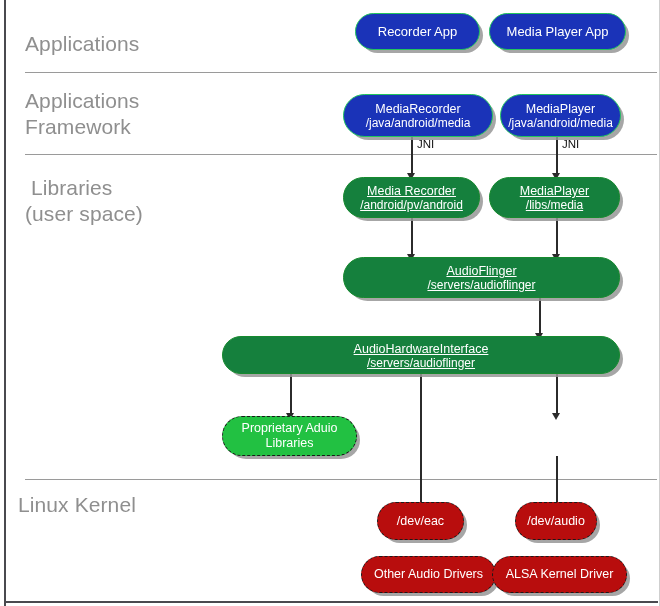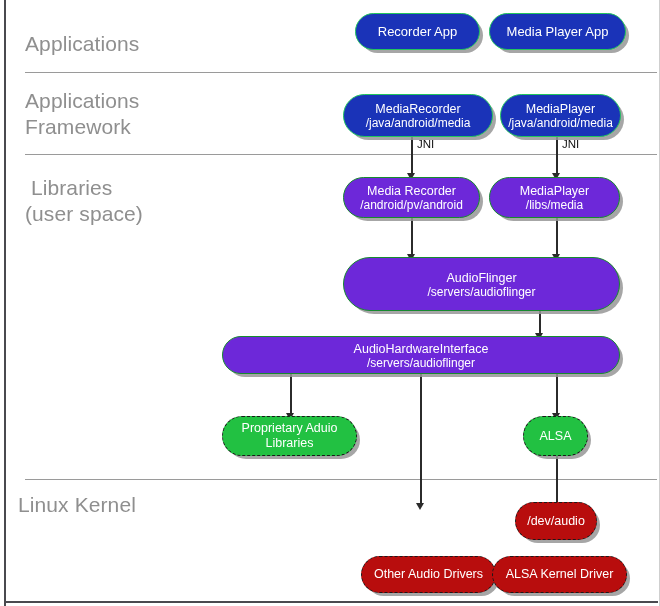--- a/index.html
+++ b/index.html
@@ -74,22 +74,23 @@
   .node .sub {
     font-size: 12px;
     line-height: 12px;
     white-space: nowrap;
   }
   .node.blue {
     background: #1a33b8;
     border: 1px solid #22c55e;
   }
   .node.green {
-    background: #6d28d9;
+    background: #15803d;
     border: 1.5px solid #168a2e;
+    text-decoration: underline;
   }
   .node.green-dashed {
     background: #22c142;
     border: 1.5px dashed #1a1a1a;
   }
   .node.red-dashed {
     background: #b80d0d;
     border: 1.5px dashed #1a1a1a;
   }
   
@@ -192,39 +193,39 @@
   <div class="node green" style="left:343px; top:177px; width:137px; height:41px;">
     <span class="title">Media Recorder</span>
     <span class="sub">/android/pv/android</span>
   </div>
 
   <div class="node green" style="left:489px; top:177px; width:131px; height:41px;">
     <span class="title">MediaPlayer</span>
     <span class="sub">/libs/media</span>
   </div>
 
-  <div class="node green" style="left:343px; top:257px; width:277px; height:54px;">
+  <div class="node green" style="left:343px; top:257px; width:277px; height:41px;">
     <span class="title">AudioFlinger</span>
     <span class="sub">/servers/audioflinger</span>
   </div>
 
   <div class="node green" style="left:222px; top:336px; width:398px; height:38px;">
     <span class="title">AudioHardwareInterface</span>
     <span class="sub">/servers/audioflinger</span>
   </div>
 
   <div class="node green-dashed" style="left:222px; top:416px; width:135px; height:40px;">
     <span class="title">Proprietary Aduio</span>
     <span class="title">Libraries</span>
   </div>
 
-  <div class="node green-dashed" style="left:523px; top:416px; width:65px; height:40px;">
-    <span class="title">ALSA</span>
-  </div>
-
+
+  <div class="node red-dashed" style="left:377px; top:502px; width:87px; height:38px;">
+    <span class="title">/dev/eac</span>
+  </div>
 
   <div class="node red-dashed" style="left:515px; top:502px; width:82px; height:38px;text-align:right;">
     <span class="title">/dev/audio</span>
   </div>
 
   <div class="node red-dashed" style="left:361px; top:556px; width:135px; height:37px;">
     <span class="title">Other Audio Drivers</span>
   </div>
 
   <div class="node red-dashed" style="left:492px; top:556px; width:135px; height:37px;">

